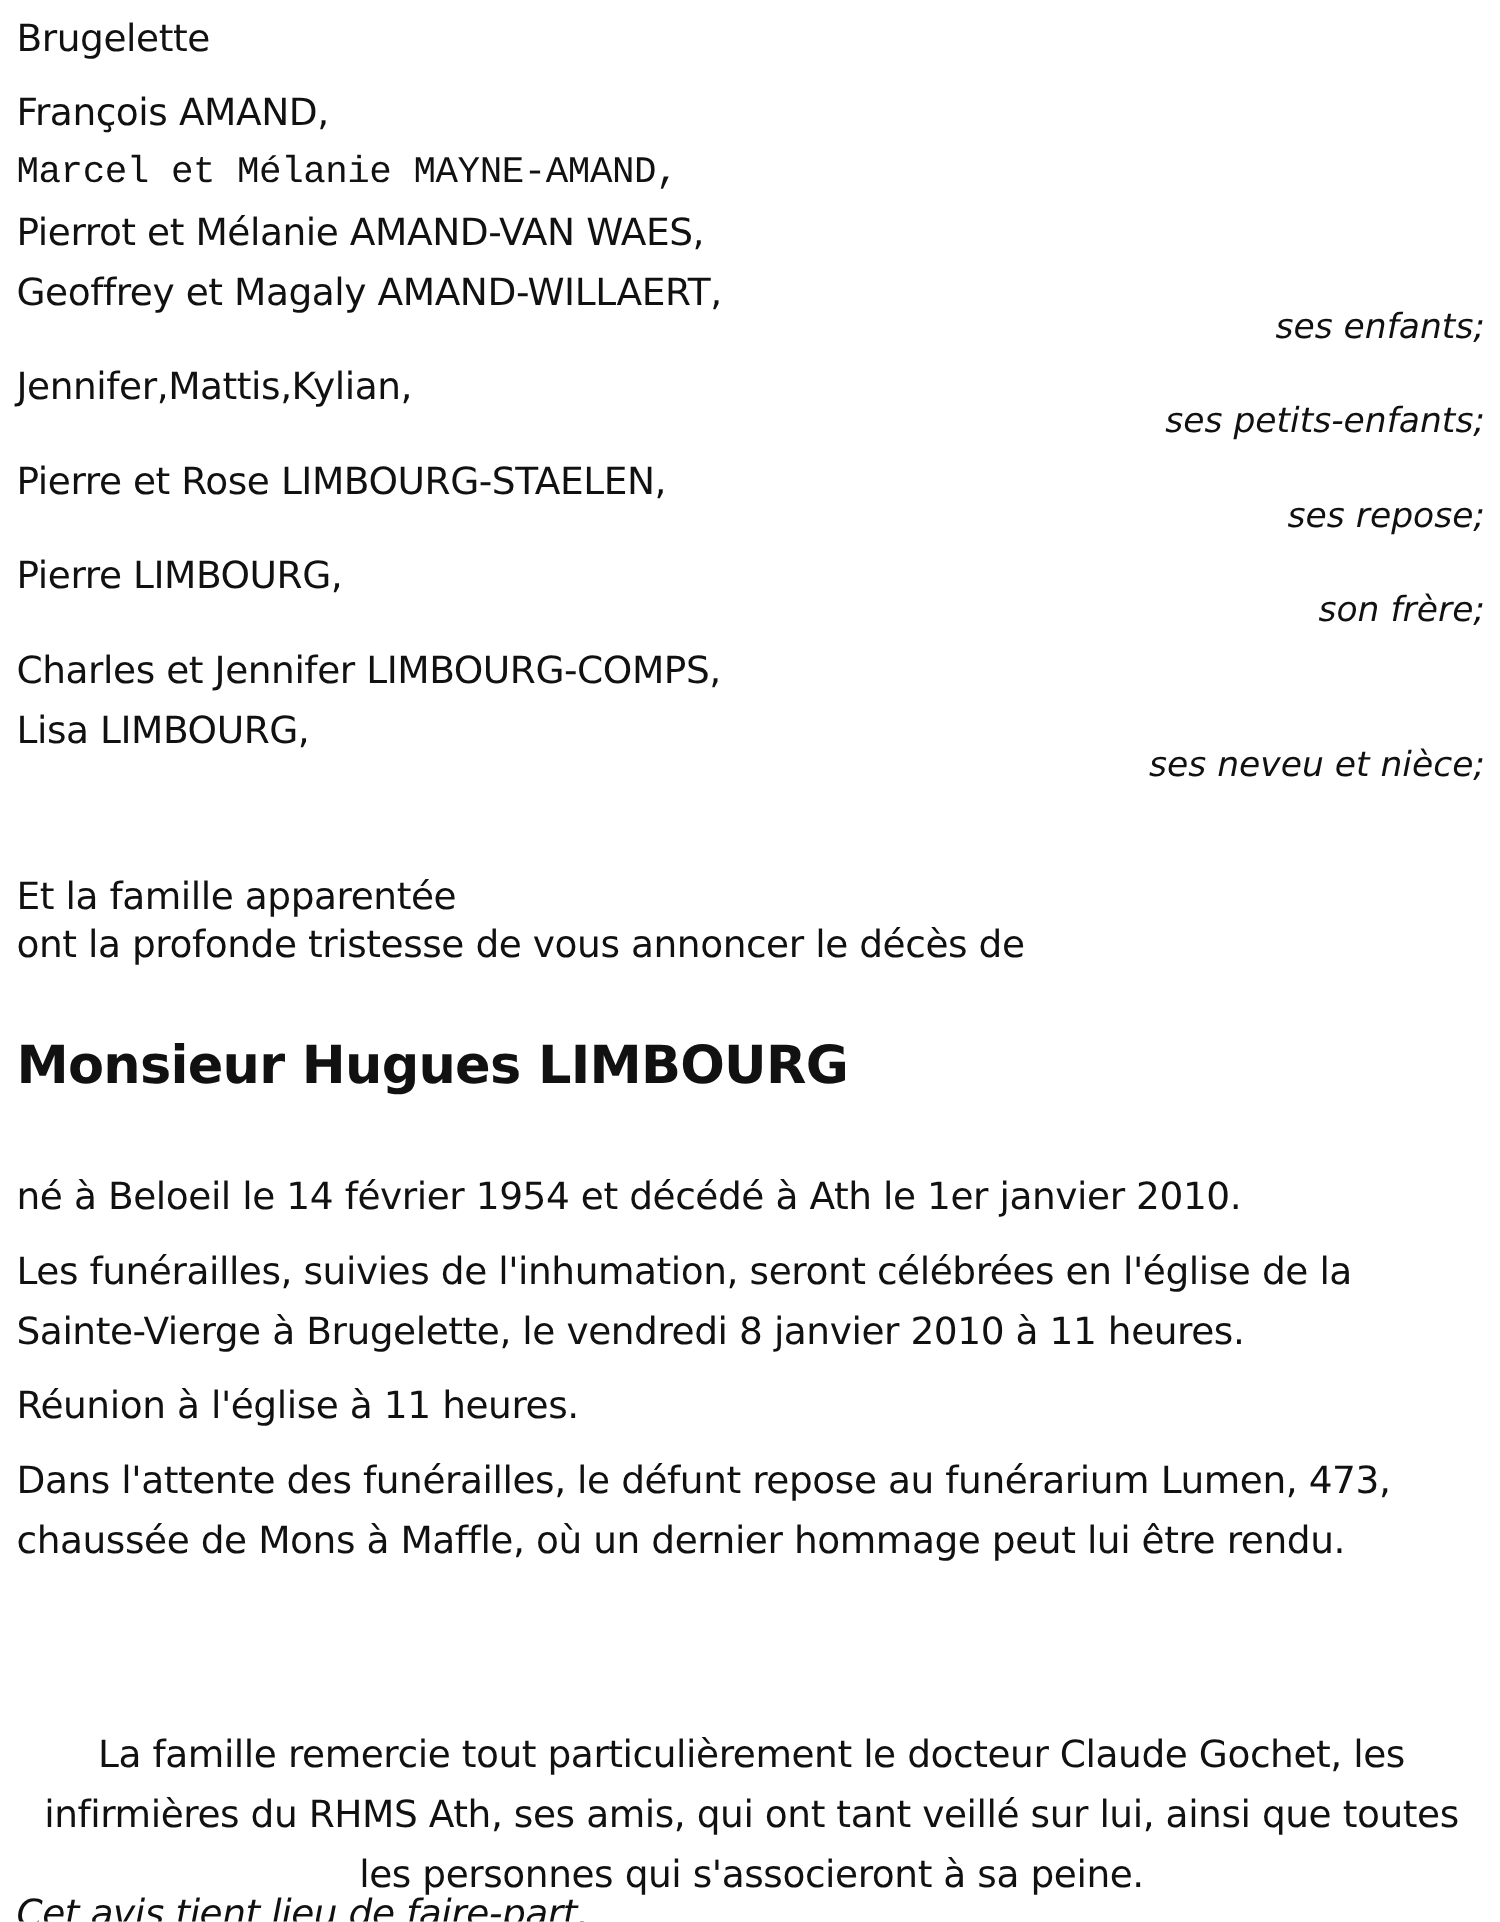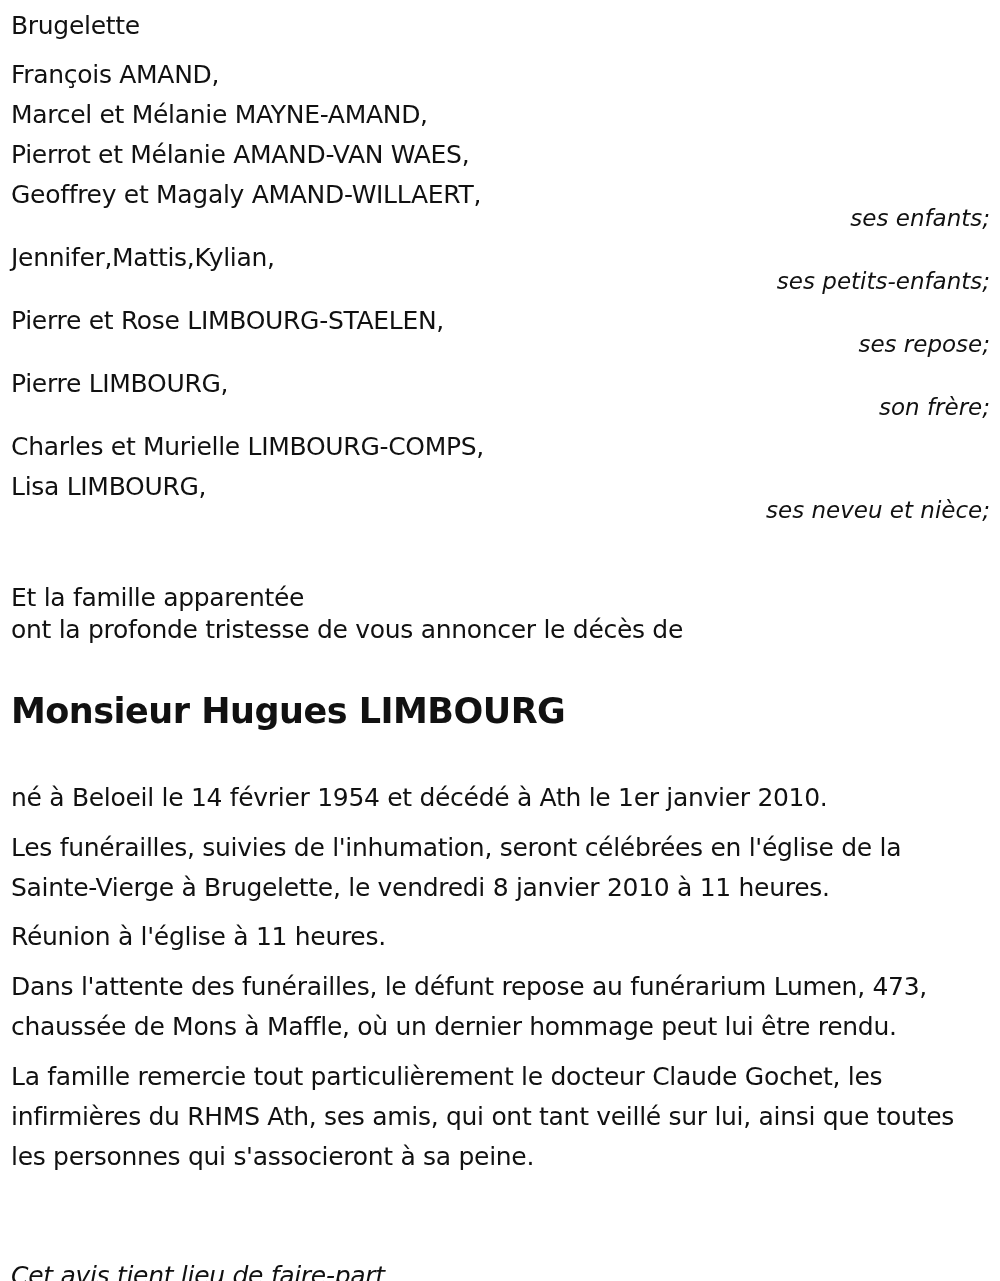--- a/index.html
+++ b/index.html
@@ -48,21 +48,21 @@
   </style>
 </head>
 <body>
 
 <div>
 
   <div class="line" style="top:6px;">Brugelette</div>
 
   <div>
     <div class="line" style="top:55px;">François AMAND,</div>
-    <div class="line" style="top:95px;">Marcel et Mélanie MAYNE-AMAND,</div>
+    <div class="line" style="top:95px;font-family:Liberation Mono, monospace;">Marcel et Mélanie MAYNE-AMAND,</div>
     <div class="line" style="top:135px;">Pierrot et Mélanie AMAND-VAN WAES,</div>
     <div class="line" style="top:175px;">Geoffrey et Magaly AMAND-WILLAERT,</div>
     <div class="rel" style="top:203px;text-align:right;">ses enfants;</div>
   </div>
 
   <div>
     <div class="line" style="top:238px;text-align:right;">Jennifer,Mattis,Kylian,</div>
     <div class="rel" style="top:266px;">ses petits-enfants;</div>
   </div>
 
@@ -70,31 +70,31 @@
     <div class="line" style="top:301px;">Pierre et Rose LIMBOURG-STAELEN,</div>
     <div class="rel" style="top:329px;">ses repose;</div>
   </div>
 
   <div>
     <div class="line" style="top:364px;">Pierre LIMBOURG,</div>
     <div class="rel" style="top:392px;">son frère;</div>
   </div>
 
   <div>
-    <div class="line" style="top:427px;">Charles et Murielle LIMBOURG-COMPS,</div>
+    <div class="line" style="top:427px;">Charles et Jennifer LIMBOURG-COMPS,</div>
     <div class="line" style="top:467px;">Lisa LIMBOURG,</div>
     <div class="rel" style="top:495px;">ses neveu et nièce;</div>
   </div>
 
   <div class="line" style="top:530px;margin-top:48px;">Et la famille apparentée</div>
 
   <div class="line" style="top:610px;">ont la profonde tristesse de vous annoncer le décès de</div>
 
   <div class="title" style="top:689px;">Monsieur Hugues LIMBOURG</div>
 
   <div class="para" style="top:778px;">né à Beloeil le 14 février 1954 et décédé à Ath le 1er janvier 2010.</div>
   <div class="para" style="top:828px;">Les funérailles, suivies de l'inhumation, seront célébrées en l'église de la Sainte-Vierge à Brugelette, le vendredi 8 janvier 2010 à 11 heures.</div>
   <div class="para" style="top:917px;">Réunion à l'église à 11 heures.</div>
   <div class="para" style="top:967px;">Dans l'attente des funérailles, le défunt repose au funérarium Lumen, 473, chaussée de Mons à Maffle, où un dernier hommage peut lui être rendu.</div>
-  <div class="para" style="top:1057px;">La famille remercie tout particulièrement le docteur Claude Gochet, les infirmières du RHMS Ath, ses amis, qui ont tant veillé sur lui, ainsi que toutes les personnes qui s'associeront à sa peine.</div>
+  <div class="para" style="top:1150px;text-align:center;">La famille remercie tout particulièrement le docteur Claude Gochet, les infirmières du RHMS Ath, ses amis, qui ont tant veillé sur lui, ainsi que toutes les personnes qui s'associeront à sa peine.</div>
   <div class="para" style="top:1256px;font-style:italic;">Cet avis tient lieu de faire-part.</div>
 
 </div>
 
 </body></html>

